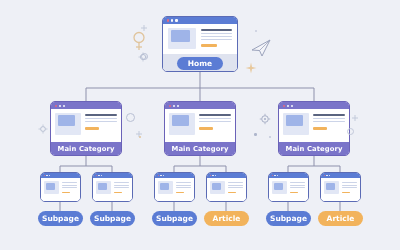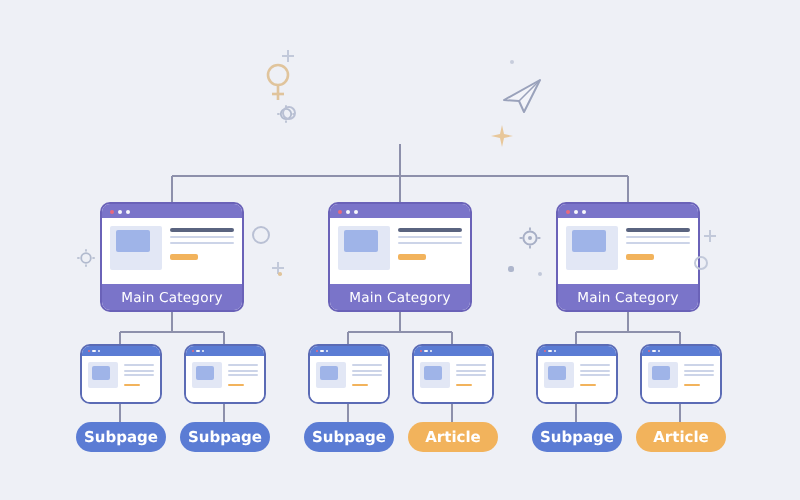--- a/index.html
+++ b/index.html
@@ -106,21 +106,21 @@
     align-items: center;
     justify-content: center;
     color: #ffffff;
     font-weight: bold;
     white-space: nowrap;
     box-sizing: border-box;
   }
   .pill.blue { background: #5b7cd4; }
   .footer-label {
     color: #ffffff;
-    font-weight: normal;
+    font-weight: bold;
     white-space: nowrap;
     letter-spacing: 0.1px;
   }
   
   .leaf-pill {
     position: absolute;
     height: 15px;
     border-radius: 9px;
     display: flex;
     align-items: center;
@@ -201,20 +201,46 @@
 
       <path d="M314,156 L314,166"></path>
       <path d="M288,166 L340,166"></path>
       <path d="M288,166 L288,172"></path>
       <path d="M340,166 L340,172"></path>
       <path d="M288,202 L288,211"></path>
       <path d="M340,202 L340,211"></path>
     </g>
   </svg>
 
+  <div class="node" style="left:162px; top:16px; width:76px;">
+    <div class="card" style="width:76px; height:56px;">
+      <div class="titlebar" style="height:7px; background:#5b7cd4;">
+        <span class="dot" style="width:2.2px;height:2.2px;background:#e8697d;"></span>
+        <span class="dot" style="width:2.2px;height:2.2px;background:#f6f7fb;"></span>
+        <span class="dot" style="width:2.2px;height:2.2px;background:#f6f7fb;"></span>
+      </div>
+      <div class="body" style="height:30px; padding:4px 5px; gap:5px;">
+        <div class="thumbwrap" style="width:28px;height:21px;">
+          <div class="inner" style="left:3px;top:2px;width:19px;height:12px;"></div>
+        </div>
+        <div class="lines" style="gap:2px; padding-top:1px;">
+          <div class="line head" style="height:1.6px;width:100%;"></div>
+          <div class="line" style="height:1.3px;width:100%;"></div>
+          <div class="line" style="height:1.3px;width:100%;"></div>
+          <div class="line" style="height:1.3px;width:100%;"></div>
+          <div class="cta" style="height:3px;width:16px;margin-top:2px;"></div>
+        </div>
+      </div>
+      <div class="footer-light" style="height:18px;">
+        <div class="pill blue" style="width:46px;height:13px;font-size:7.5px;">
+          <span>Home</span>
+        </div>
+      </div>
+    </div>
+  </div>
 
   <div class="node" style="left:50px; top:101px; width:72px;">
     <div class="card" style="width:72px; height:55px; border-color:#6a62b8;">
       <div class="titlebar" style="height:7px; background:#7a74c9;">
         <span class="dot" style="width:2px;height:2px;background:#e8697d;"></span>
         <span class="dot" style="width:2px;height:2px;background:#f6f7fb;"></span>
         <span class="dot" style="width:2px;height:2px;background:#f6f7fb;"></span>
       </div>
       <div class="body" style="height:33px; padding:4px 4px; gap:4px;">
         <div class="thumbwrap" style="width:26px;height:22px;">

